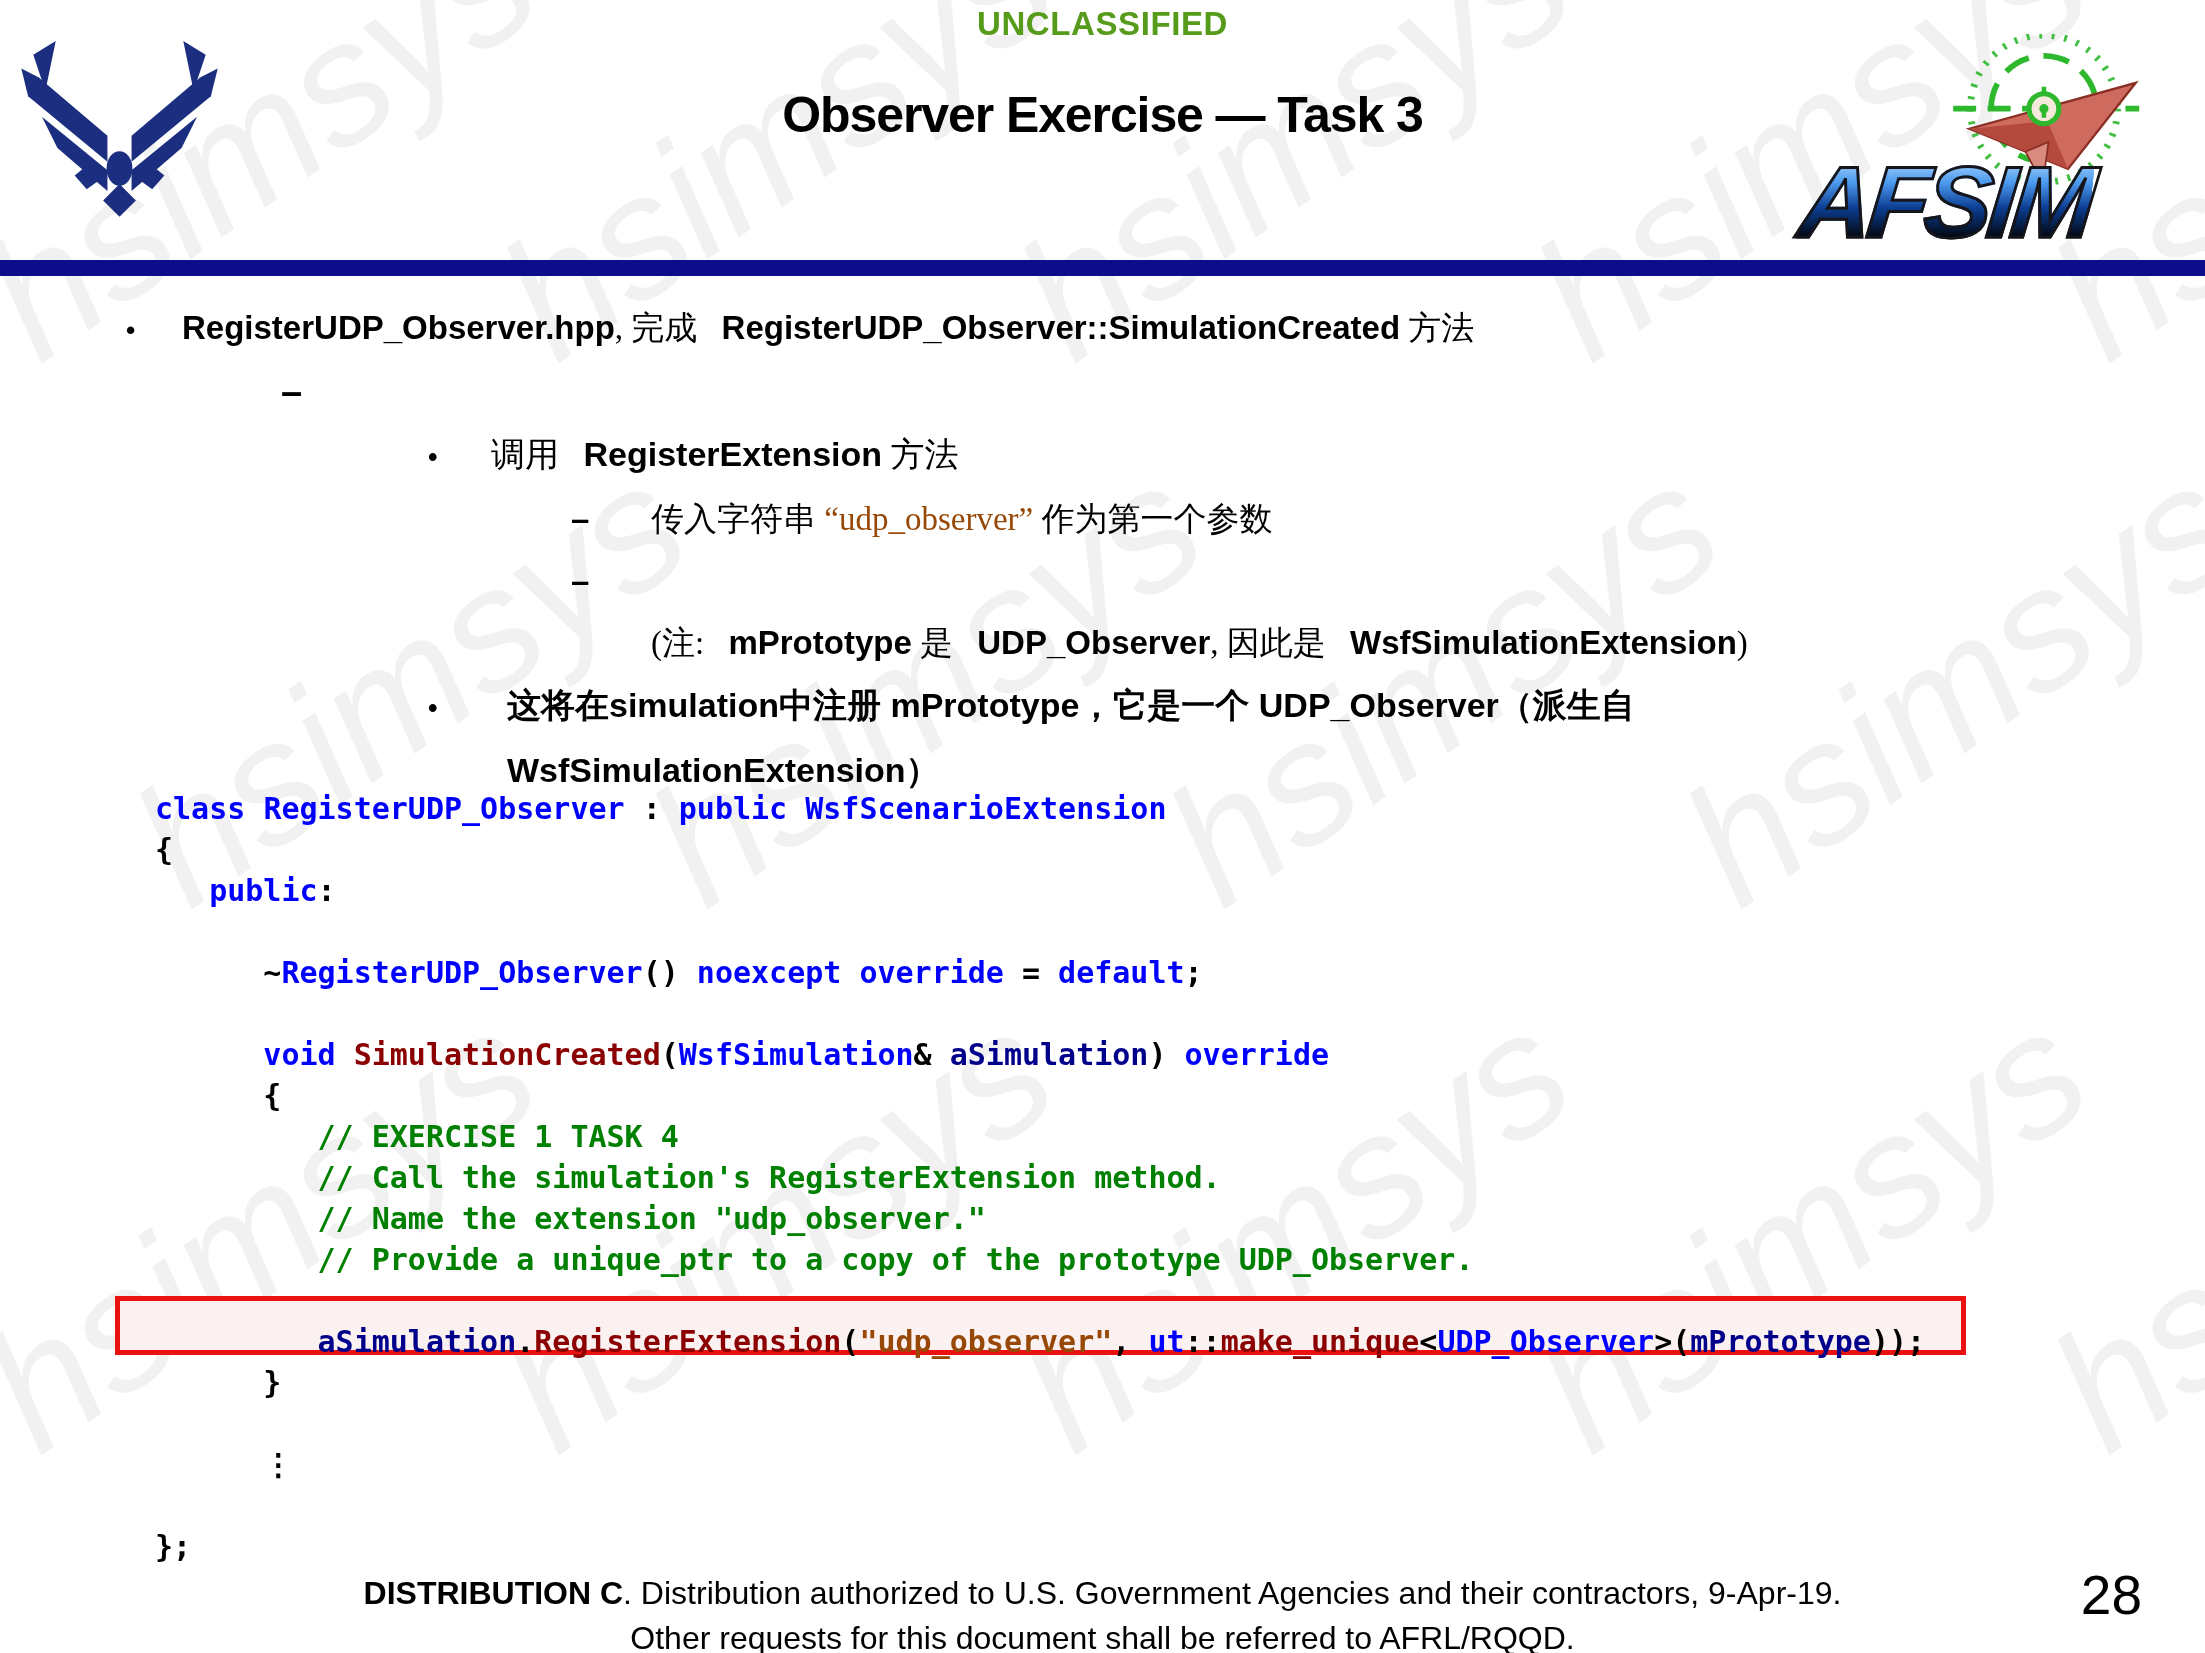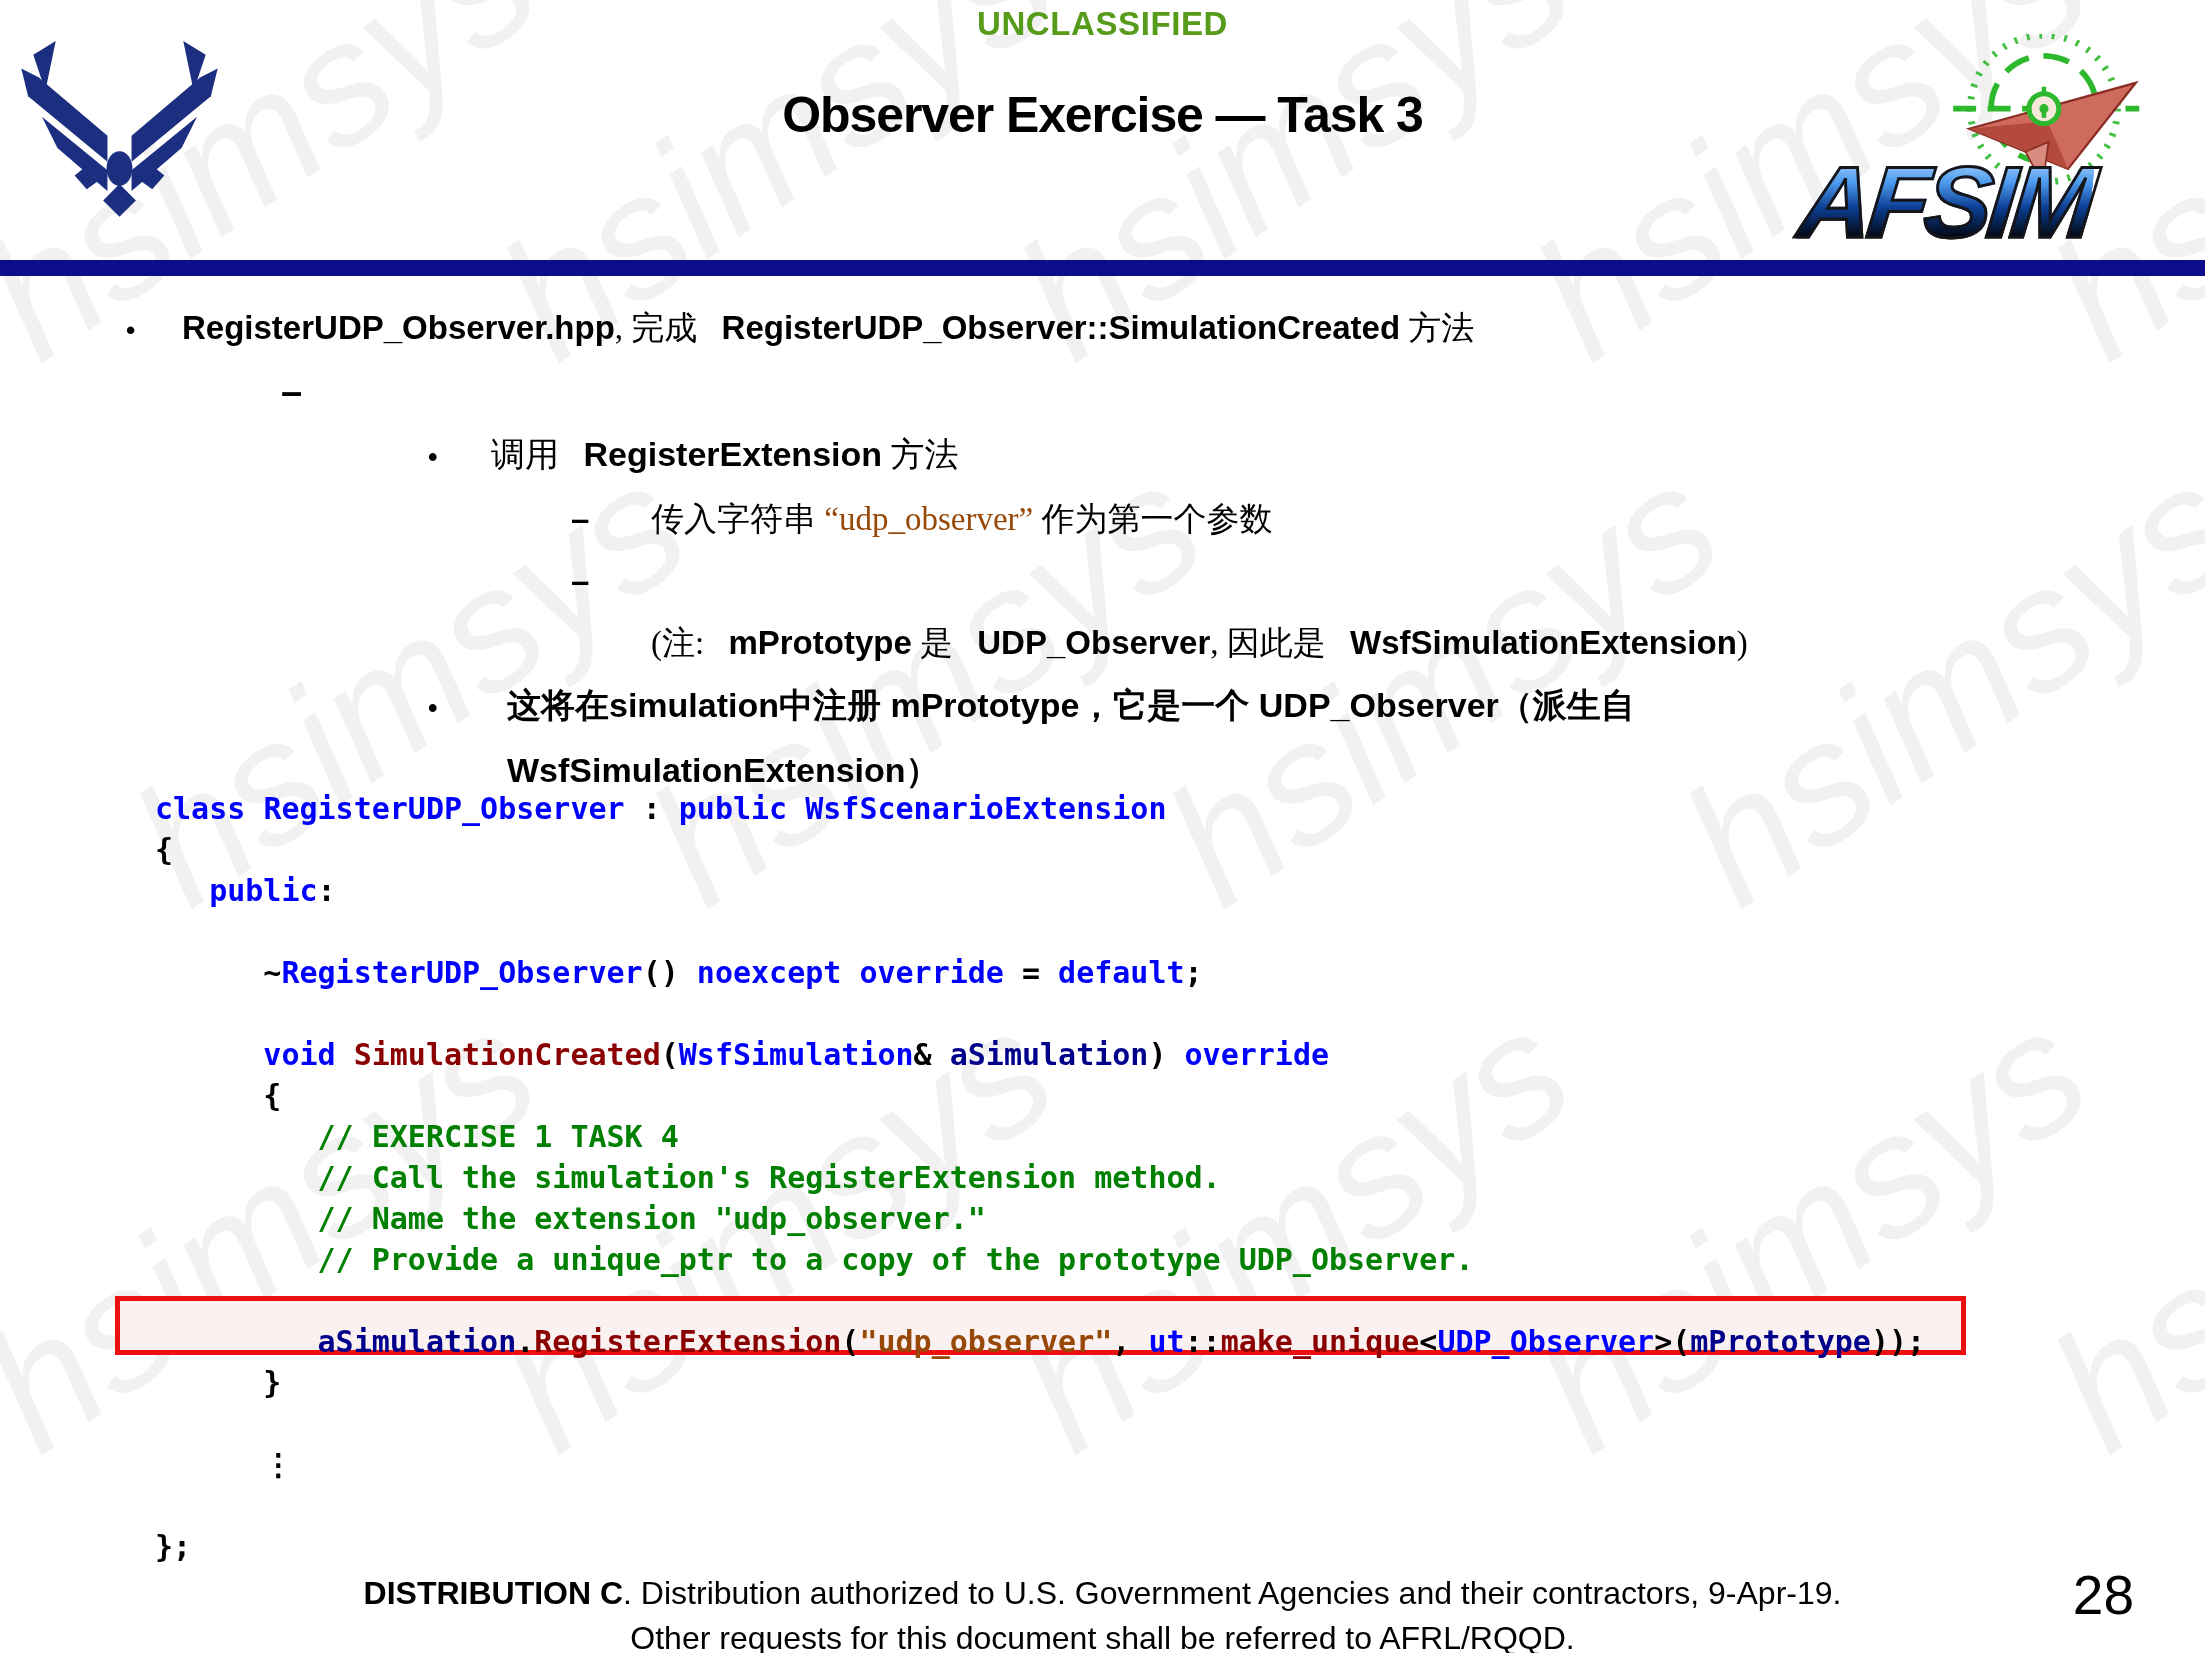--- a/index.html
+++ b/index.html
@@ -70,21 +70,21 @@
   .c-pl{color:#000000;}
 
   
   .highlight-box{position:absolute;left:115px;top:1296px;width:1841px;height:49px;z-index:1;
       border:5.7px solid var(--hl,#EC1111);background:#fbf1f1;}
 
   
   .footer{position:absolute;left:0;right:0;top:1571px;text-align:center;z-index:2;
       font-size:32px;line-height:45px;}
   .footer b{font-weight:700;}
-  .page-number{position:absolute;right:71px;top:1563px;z-index:3;font-size:55px;font-weight:400;}
+  .page-number{position:absolute;right:63px;top:1563px;z-index:3;font-size:55px;font-weight:400;}
 </style>
 </head>
 <body>
 
 <div class="slide">
 
   <div id="watermarks">
       <span class="wm" style="left: -52px; top: 235px;">hsimsys</span>
       <span class="wm" style="left: 465px; top: 235px;">hsimsys</span>
       <span class="wm" style="left: 982px; top: 235px;">hsimsys</span>

